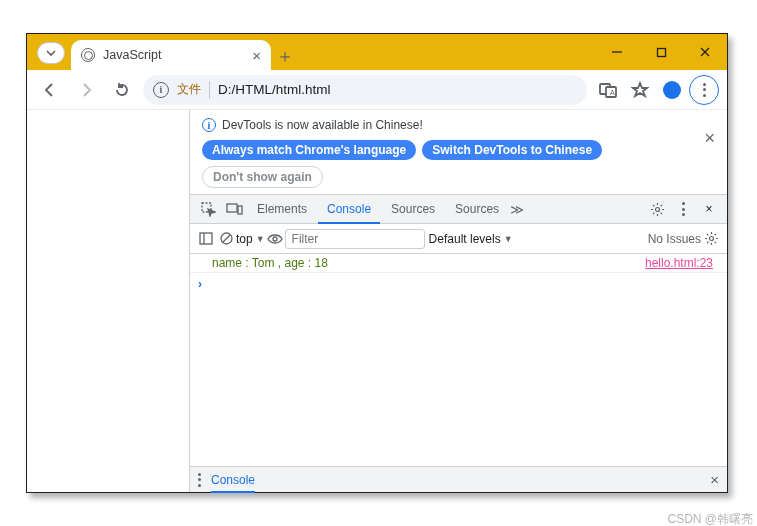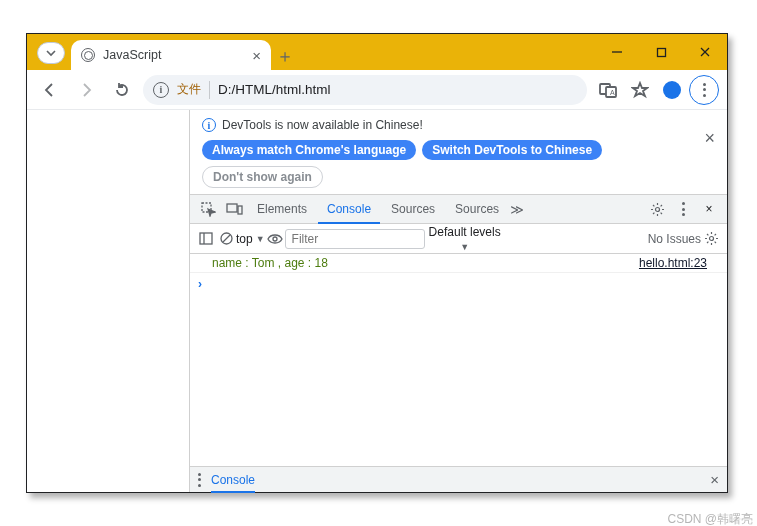--- a/index.html
+++ b/index.html
@@ -50,27 +50,27 @@
   .dt-tabs .tlabel{padding:0 9px;height:30px;line-height:30px;font-size:12px;color:#5f6368;cursor:pointer;}
   .dt-tabs .tlabel.active{color:#1a73e8;border-bottom:2px solid #1a73e8;height:30px;}
   .dt-tabs .spacer{flex:1;}
   .chev{color:#5f6368;font-size:13px;}
 
   .dt-sub{height:30px;border-bottom:1px solid #d0d0d0;display:flex;align-items:center;padding:0 6px;gap:0;font-size:12px;}
   .dt-sub .sicon{width:20px;display:flex;justify-content:center;align-items:center;color:#5f6368;}
   .dt-sub select, .dt-sub .sel{border:none;background:none;font-size:12px;color:#202124;display:flex;align-items:center;gap:3px;}
   .dt-sub .caret{font-size:9px;color:#5f6368;}
   .dt-sub input.filter{border:1px solid #cacdd1;border-radius:3px;font-size:12px;padding:2px 6px;width:140px;height:20px;}
-  .dt-sub .levels{margin-left:4px;display:flex;align-items:center;gap:3px;flex-direction:column;}
+  .dt-sub .levels{margin-left:4px;display:flex;align-items:center;gap:3px;}
   .dt-sub .noissues{color:#5f6368;}
 
   .console-body{flex:1;background:#fff;overflow:auto;font-family:Consolas,Menlo,monospace;font-size:12px;}
   .log-row{display:flex;padding:2px 0 2px 22px;border-bottom:1px solid #f0f0f0;}
   .log-row .msg{flex:1;color:#4d7c0f;}
-  .log-row .src{color:#0f172a;text-decoration:underline;padding-right:20px;}
+  .log-row .src{color:#ec4899;text-decoration:underline;padding-right:14px;}
   .prompt{padding:4px 0 0 8px;color:#1a73e8;font-weight:bold;}
 
   .drawer{height:26px;background:#f1f3f4;border-top:1px solid #d0d0d0;display:flex;align-items:center;padding:0 8px;gap:10px;font-size:12px;}
   .drawer .tab-active{color:#1a73e8;border-bottom:2px solid #1a73e8;height:26px;line-height:26px;}
   .drawer .x{margin-left:auto;color:#5f6368;font-size:15px;}
 
   .watermark{position:absolute;right:4px;bottom:-2px;font-size:12px;color:rgba(120,120,120,0.55);}
 </style>
 </head>
 <body>

